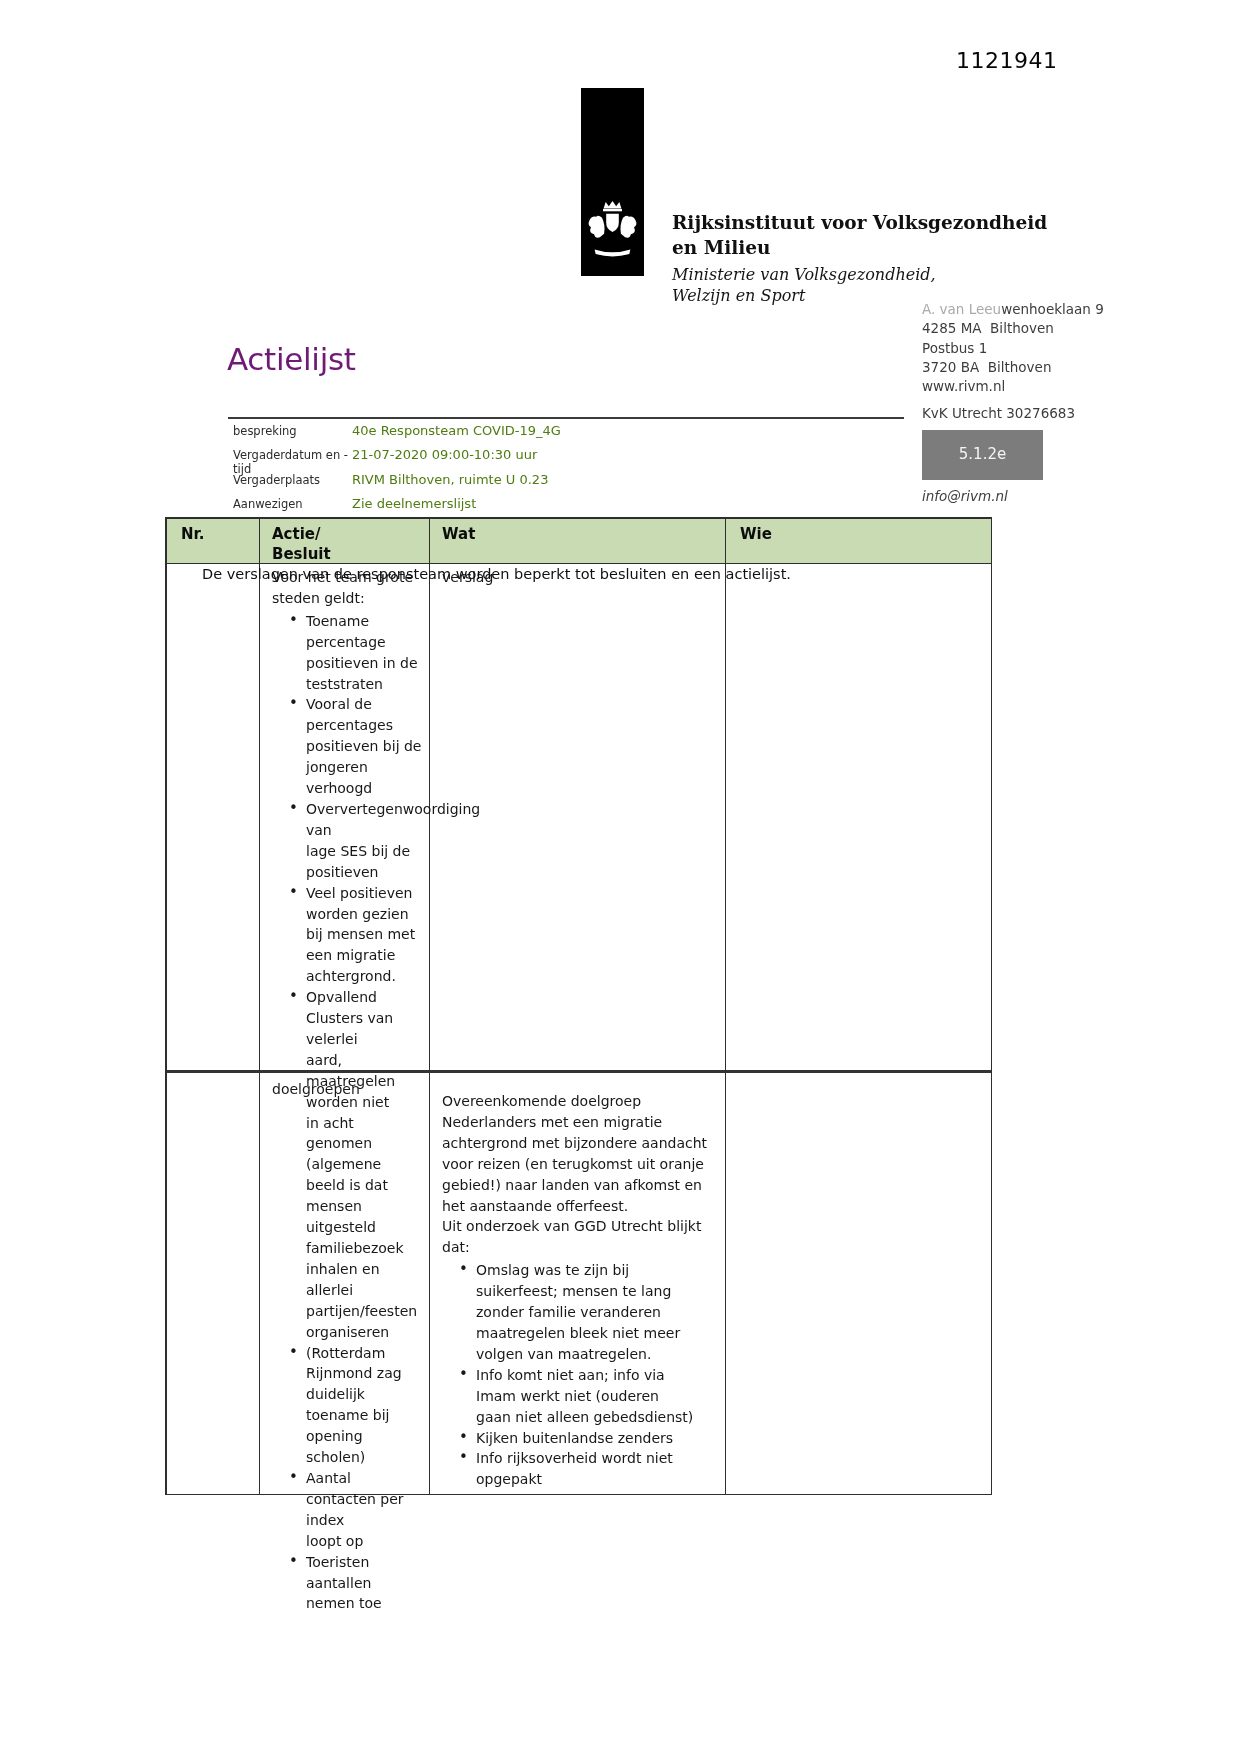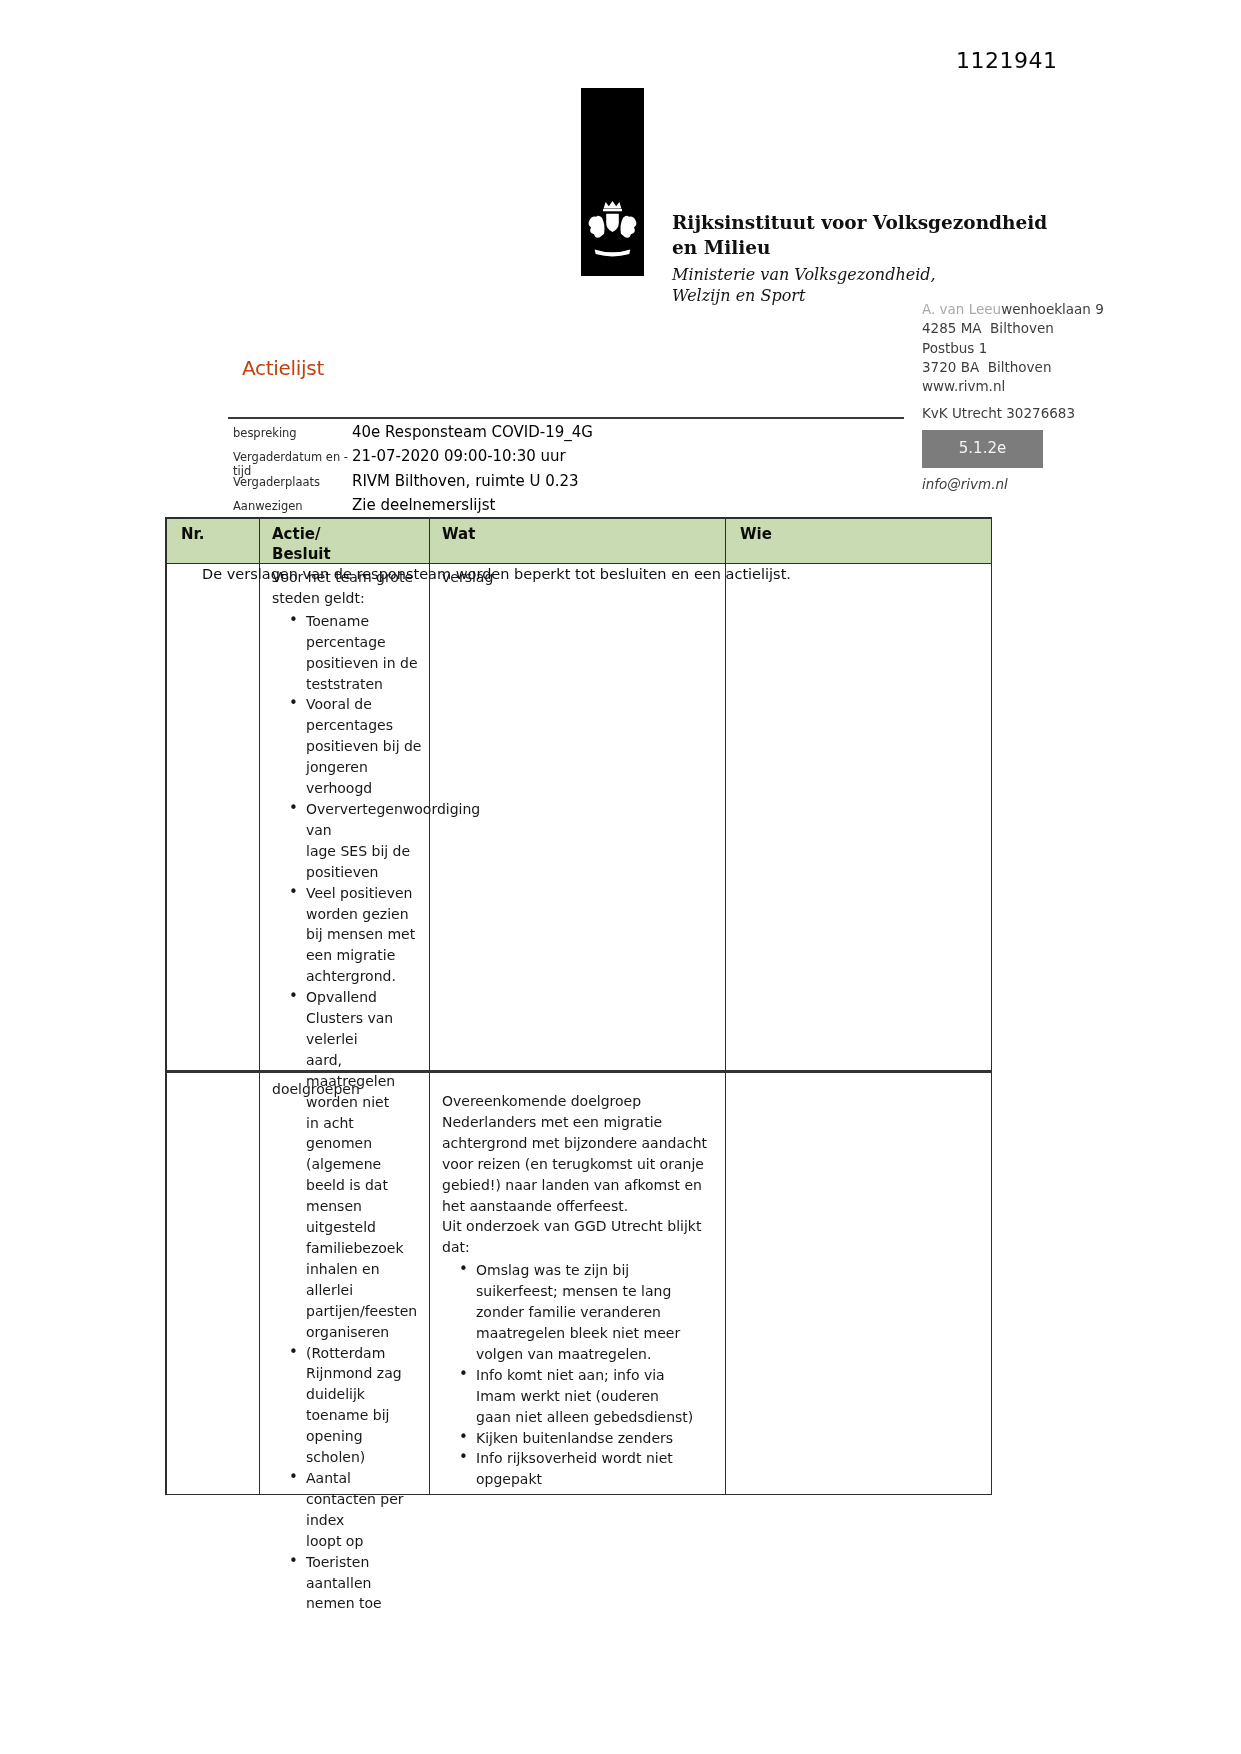--- a/index.html
+++ b/index.html
@@ -18,30 +18,30 @@
   .crest{position:absolute;left:5px;bottom:14px;width:53px;height:62px;}
   .wordmark{position:absolute;left:672px;top:210px;}
   .org{font-family:"DejaVu Serif","Liberation Serif",serif;font-size:18.5px;font-weight:600;line-height:25px;white-space:pre-line;color:#101010;}
   .ministry{font-family:"DejaVu Serif","Liberation Serif",serif;font-style:italic;font-size:16px;font-weight:500;line-height:21px;white-space:pre-line;margin-top:4px;color:#151515;}
   
   .contact{position:absolute;left:922px;top:300px;width:220px;font-size:13.5px;line-height:19.3px;color:#3d3d3d;}
   .addr-line1 .faded{color:#a9a9a9;}
   .addr-list{list-style:none;margin:0;padding:0;}
   .addr-list li{white-space:pre;}
   .kvk{margin-top:8px;white-space:pre;}
-  .badge{margin-top:6px;width:121px;height:38px;background:var(--badge);color:#f4f4f4;
+  .badge{margin-top:6px;width:121px;height:50px;background:var(--badge);color:#f4f4f4;
          display:flex;align-items:center;justify-content:center;font-size:15px;}
   .email{margin-top:7px;font-style:italic;}
   
-  .title{position:absolute;left:226px;top:340px;margin:16px;font-size:20px;font-weight:400;letter-spacing:-.3px;color:#c2410c;}
+  .title{position:absolute;left:226px;top:340px;margin:1px;font-size:31px;font-weight:400;letter-spacing:-.3px;color:#701a75;}
   .rule{position:absolute;left:228px;top:417px;width:676px;border-top:2px solid #3a3a3a;}
   .meta{position:absolute;left:233px;top:423px;width:560px;}
   .meta-row{display:flex;align-items:baseline;height:24.4px;}
   .meta-label{width:119px;font-size:11.5px;color:#2b2b2b;flex:none;}
-  .meta-value{font-size:15px;color:#000000;white-space:pre;}
+  .meta-value{font-size:13px;color:#4d7c0f;white-space:pre;}
   
   .atable{
     position:absolute;left:165px;top:517px;width:825px;
     display:grid;grid-template-columns:93px 170px 296px 266px;grid-template-rows:45px 509px 422px;
     border-top:2px solid var(--border);border-left:2px solid var(--border);
     font-size:14px;line-height:20.9px;color:#181818;
   }
   .cell{border-right:1.6px solid var(--border);border-bottom:1.6px solid var(--border);box-sizing:border-box;}
   .th{background:var(--green);font-weight:bold;font-size:15px;line-height:20px;padding:5px 6px 0 12px;white-space:pre-line;color:#0c0c0c;}
   .th.nr{padding-left:14px;}

